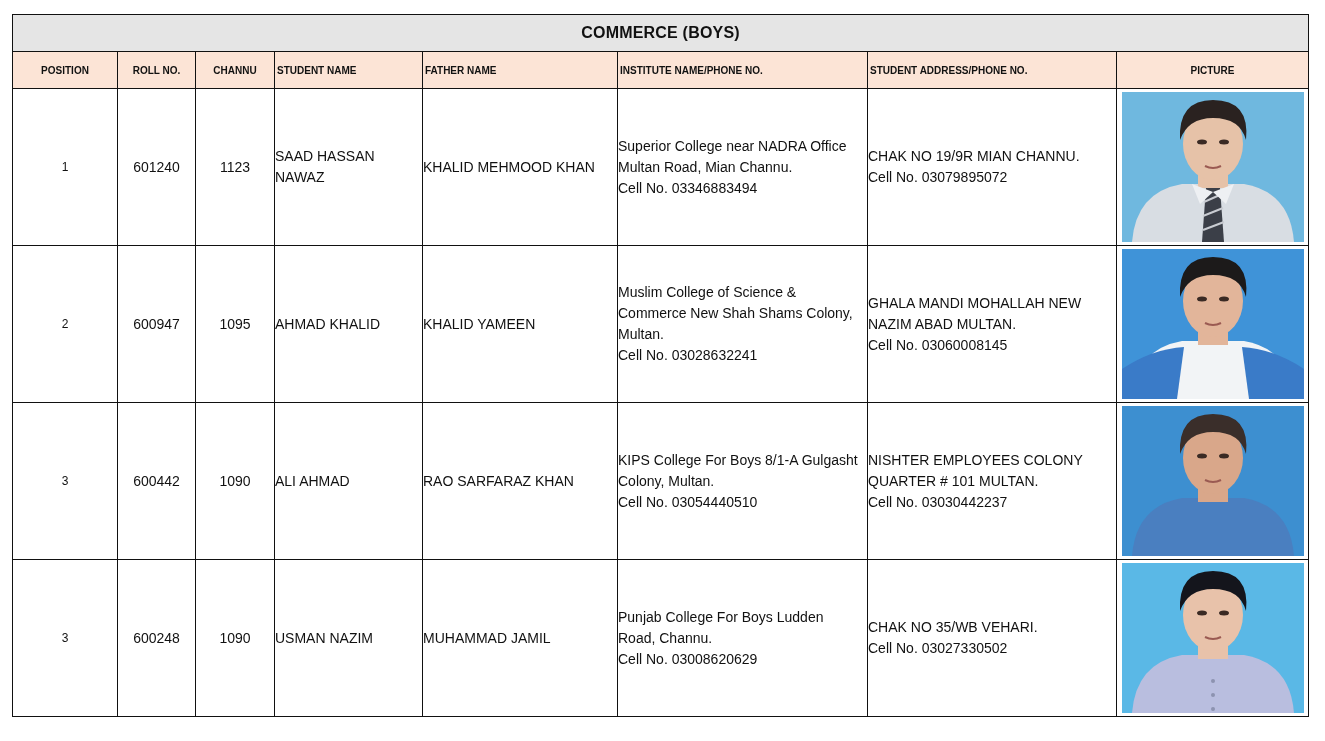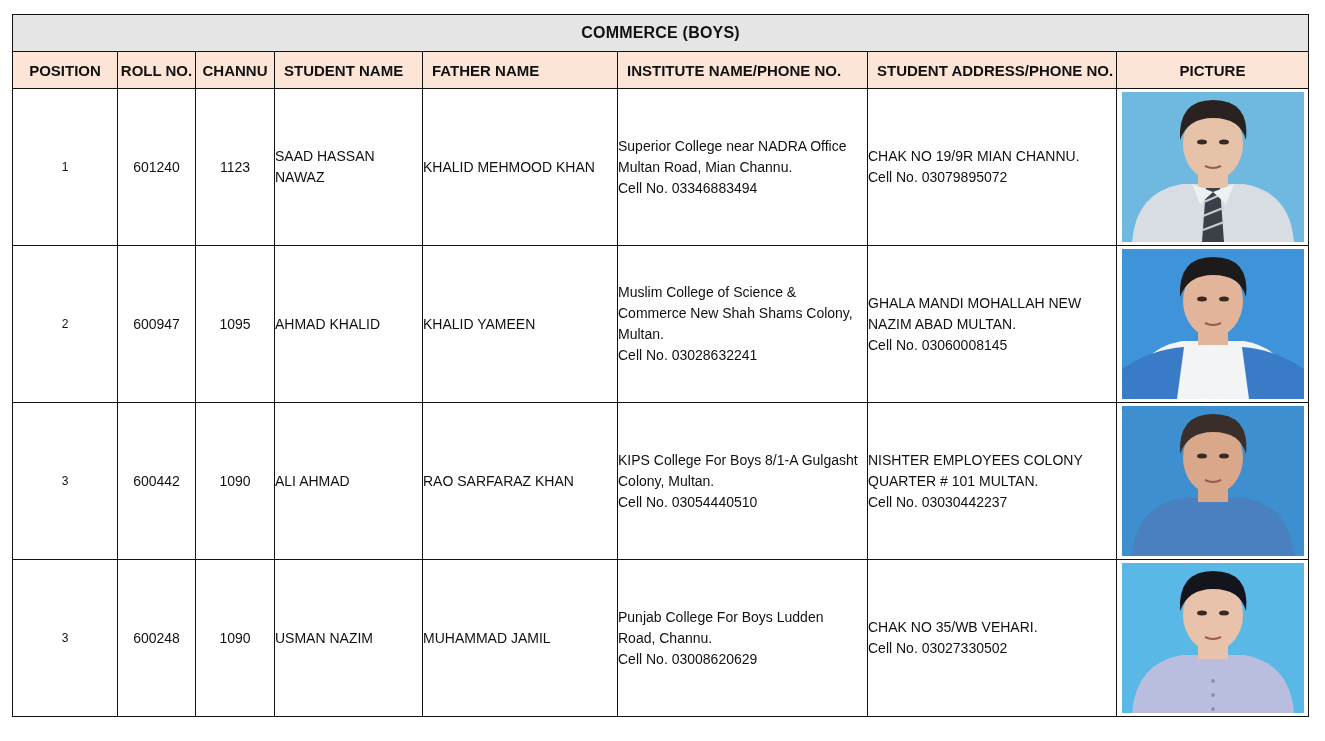--- a/index.html
+++ b/index.html
@@ -19,25 +19,25 @@
       background: #e5e5e5;
       height: 36px;
       font-size: 16px;
       font-weight: bold;
       text-align: center;
       letter-spacing: 0.2px;
     }
     .head-row th {
       background: #fce4d6;
       height: 36px;
-      font-size: 15px;
+      font-size: 10px;
       font-weight: bold;
       text-align: center;
     }
-    .head-row th.left { text-align: left; padding-left: 9px; }
+    .head-row th.left { text-align: left; padding-left: 2px; }
     .data-row td { height: 156px; font-size: 14px; line-height: 21px; vertical-align: middle; }
     td.center { text-align: center; }
     td.pos { font-size: 12px; }
     td.left { text-align: left; padding-left: 3px; padding-right: 2px; }
     .line { display: block; white-space: nowrap; }
     td.pic { text-align: center; padding: 3px 3px; }
     .photo {
       width: 182px; height: 150px; margin: 0 auto; position: relative; overflow: hidden;
     }
     .photo svg { display: block; width: 100%; height: 100%; }

